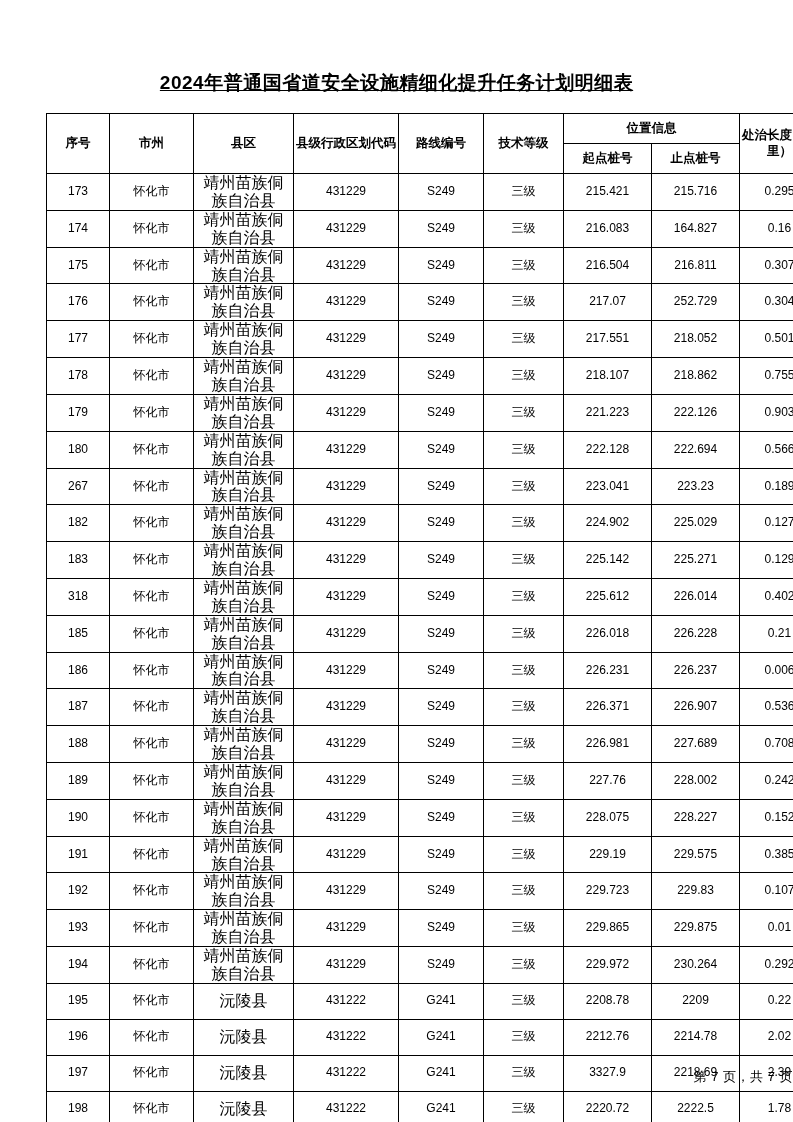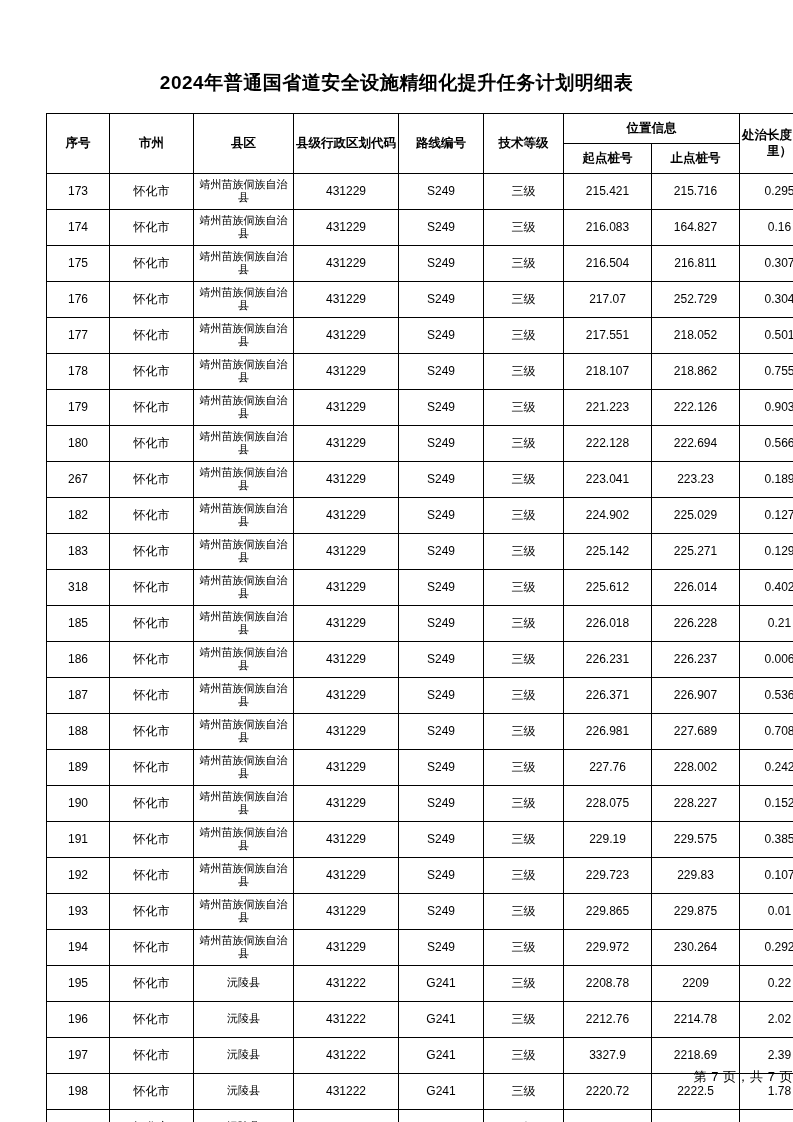--- a/index.html
+++ b/index.html
@@ -22,20 +22,21 @@
     position: relative;
   }
   .doc-title {
     text-align: center;
     font-size: 19px;
     font-weight: bold;
     letter-spacing: 0.5px;
     padding-top: 70px;
     padding-bottom: 17px;
     font-family: "Liberation Sans", "DejaVu Sans", sans-serif;
+    text-decoration: underline;
   }
   table.main {
     border-collapse: collapse;
     width: 701px;
     table-layout: fixed;
     font-size: 12px;
   }
   table.main th, table.main td {
     border: 1px solid #000000;
     text-align: center;
@@ -51,24 +52,23 @@
   }
   .th-tall { height: 58px; }
   .th-half { height: 29px; }
   tbody td {
     height: 35px;
     font-family: "Liberation Sans", "DejaVu Sans", sans-serif;
     font-size: 12px;
     line-height: 1.15;
   }
   tbody td.county {
-    font-size: 11px;
+    font-size: 16px;
     line-height: 1.12;
     padding: 0 2px;
-    font-family: Liberation Mono, monospace;
   }
   td.num, td.code, td.route, td.stake, td.len {
     font-family: "Liberation Sans", "DejaVu Sans", sans-serif;
   }
   .footer {
     position: absolute;
     left: 0;
     right: 0;
     bottom: 36px;
     text-align: right;

